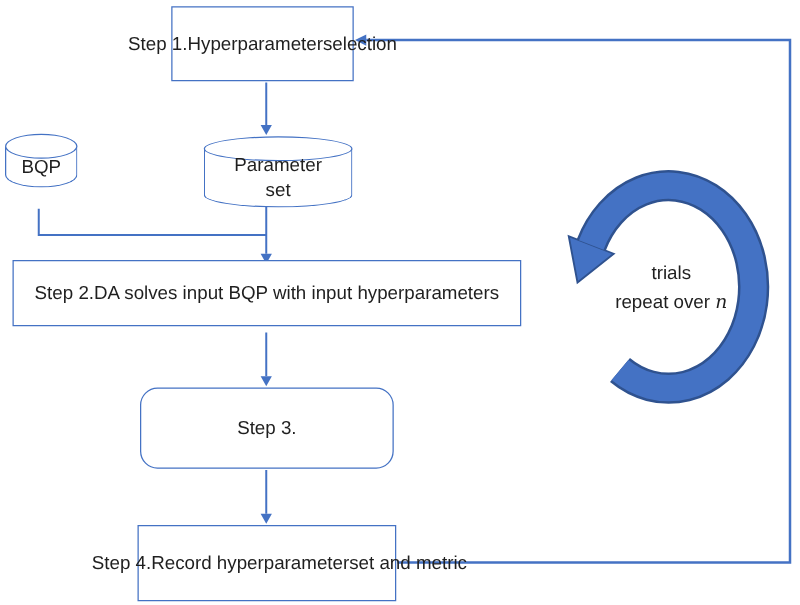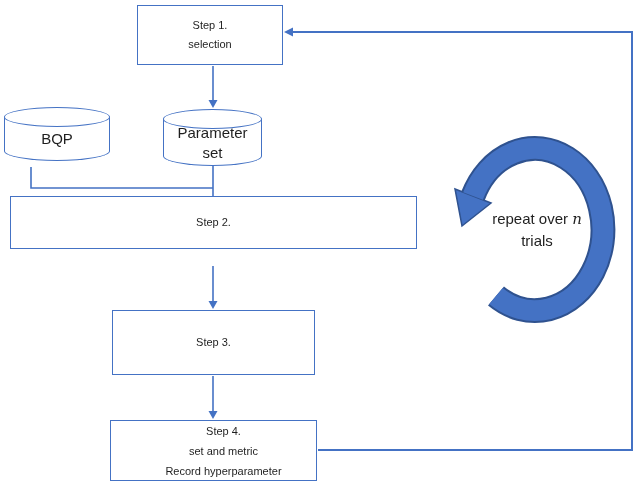--- a/index.html
+++ b/index.html
@@ -18,27 +18,27 @@
   
   .conn{fill:none;stroke:var(--accent);stroke-width:1.6;}
   .conn-head{fill:var(--accent);stroke:none;}
   .feedback{fill:none;stroke:var(--accent);stroke-width:2;}
   .loop-outline{fill:none;stroke:var(--accent-dark);stroke-width:25;}
   .loop-body{fill:none;stroke:var(--accent);stroke-width:21;}
   .loop-head{fill:var(--accent);stroke:var(--accent-dark);stroke-width:1.5;}
   
   .box{
     position:absolute;border:1.5px solid var(--accent);background:var(--bg);
-    display:flex;flex-direction:column;align-items:center;justify-content:center;
-    text-align:center;font-size:11px;line-height:19px;box-sizing:border-box;
+    display:flex;flex-direction:row;align-items:center;justify-content:center;
+    text-align:center;font-size:15px;line-height:19px;box-sizing:border-box;
     z-index:2;
   }
   .box .ln{white-space:nowrap;}
   #step2{line-height:21px;}
-  #step3{line-height:21px;}
+  #step3{line-height:21px;border-radius:14px;}
   #step4{line-height:20px;padding-left:20px;}
   
   .cylinder{position:absolute;z-index:2;}
   .cyl-body{
     position:absolute;left:0;right:0;top:10px;bottom:0;background:var(--bg);
     border:1.5px solid var(--accent);border-top:none;
     border-radius:0 0 50% 50% / 0 0 10px 10px;box-sizing:border-box;
   }
   .cyl-top{
     position:absolute;left:0;right:0;top:0;height:20px;background:var(--bg);
@@ -82,52 +82,54 @@
 
     <g>
       <path class="loop-outline" d="M496,296 A68,81 0 1 0 473,196"></path>
       <polygon class="loop-head" points="491,203 455,189 462,226"></polygon>
       <path class="loop-body" d="M496,296 A68,81 0 1 0 473,196"></path>
     </g>
   </svg>
 
   <div class="box" id="step1" style="left:137px;top:5px;width:146px;height:60px;">
     <div class="ln">Step 1.</div>
+    <div class="ln">Hyperparameter</div>
     <div class="ln">selection</div>
   </div>
 
-  <div class="cylinder" id="bqp" style="left:4px;top:107px;width:58px;height:54px;padding-left:48px;">
+  <div class="cylinder" id="bqp" style="left:4px;top:107px;width:58px;height:43px;">
     <div class="cyl-body"></div>
     <div class="cyl-top"></div>
     <div class="cyl-label">
       <div class="ln">BQP</div>
     </div>
   </div>
 
-  <div class="cylinder" id="paramset" style="left:163px;top:109px;width:99px;height:57px;">
+  <div class="cylinder" id="paramset" style="left:163px;top:109px;width:119px;height:57px;">
     <div class="cyl-body"></div>
     <div class="cyl-top"></div>
     <div class="cyl-label">
       <div class="ln">Parameter</div>
       <div class="ln">set</div>
     </div>
   </div>
 
-  <div class="box" id="step2" style="left:10px;top:196px;width:407px;height:53px;">
+  <div class="box" id="step2" style="left:10px;top:208px;width:407px;height:53px;">
     <div class="ln">Step 2.</div>
+    <div class="ln">DA solves input BQP with input hyperparameters</div>
   </div>
 
   <div class="box" id="step3" style="left:112px;top:310px;width:203px;height:65px;">
     <div class="ln">Step 3.</div>
   </div>
 
   <div class="box" id="step4" style="left:110px;top:420px;width:207px;height:61px;">
     <div class="ln">Step 4.</div>
+    <div class="ln">Record hyperparameter</div>
     <div class="ln">set and metric</div>
-    <div class="ln">Record hyperparameter</div>
   </div>
 
   <div class="loop-label">
+    <div>trials</div>
     <div><span>repeat over </span><span class="math-n">n</span></div>
-    <div>trials</div>
   </div>
 
 </div>
 
 </body></html>

